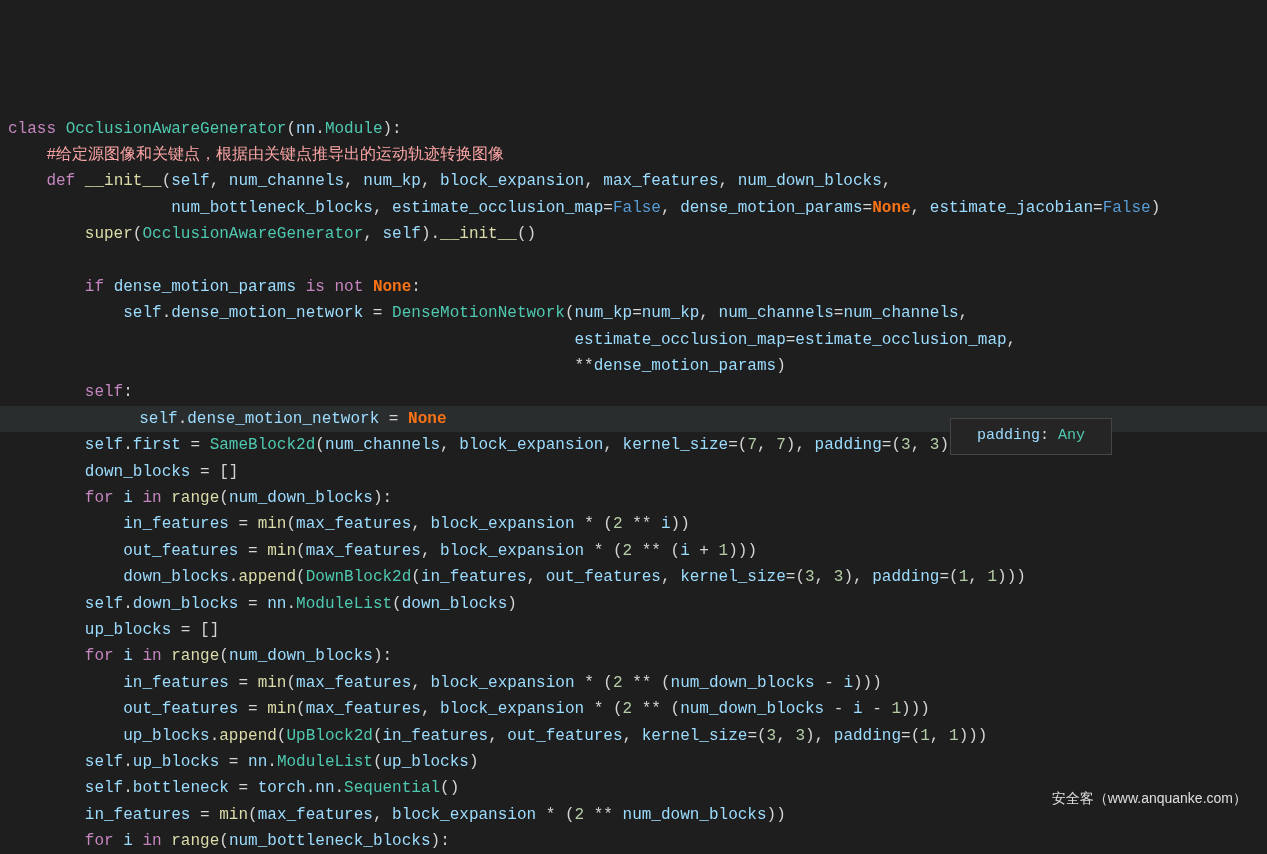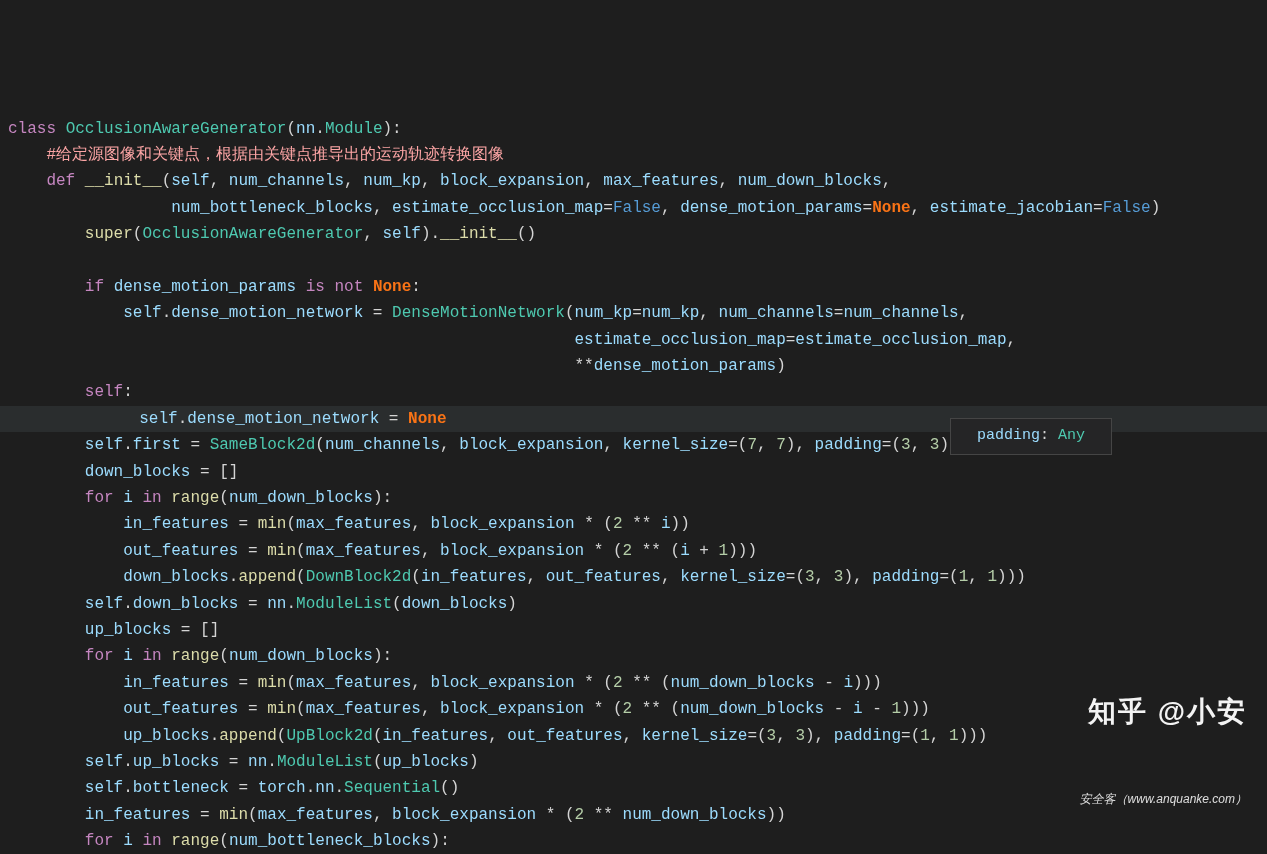--- a/index.html
+++ b/index.html
@@ -65,24 +65,23 @@
   }
   .watermark .main {
     font-family: 'Microsoft YaHei', sans-serif;
     font-size: 28px;
     font-weight: bold;
     letter-spacing: 2px;
     opacity: 0.95;
   }
   .watermark .sub {
     font-family: 'Microsoft YaHei', sans-serif;
-    font-size: 12px;
+    font-size: 14px;
     opacity: 0.85;
     margin-top: 2px;
-    font-style: italic;
   }
   .colon { color: #d4d4d4; }
 </style>
 </head>
 <body>
 
 
 
 <div class="code"><span class="code-line"><span class="kw">class</span> <span class="class-name">OcclusionAwareGenerator</span><span class="punc">(</span><span class="var">nn</span><span class="punc">.</span><span class="class-name">Module</span><span class="punc">):</span></span>
 <span class="code-line">    <span class="comment">#给定源图像和关键点，根据由关键点推导出的运动轨迹转换图像</span></span>
@@ -112,18 +111,17 @@
 <span class="code-line">        <span class="var">in_features</span> = <span class="fn-name">min</span><span class="punc">(</span><span class="var">max_features</span>, <span class="var">block_expansion</span> * (<span class="num">2</span> ** <span class="var">num_down_blocks</span>))</span>
 <span class="code-line">        <span class="kw">for</span> <span class="var">i</span> <span class="kw">in</span> <span class="fn-name">range</span><span class="punc">(</span><span class="var">num_bottleneck_blocks</span><span class="punc">):</span></span>
 
 
 
 </div>
 
 <div class="tooltip" style="top:418px; left:950px;"><span class="param">padding</span><span class="colon">: </span><span class="class-name">Any</span></div>
 
 <div class="watermark">
-  <div class="main">知乎 @小安</div>
   <div class="sub">安全客（www.anquanke.com）</div>
 </div>
 
 
 
 
 </body></html>

